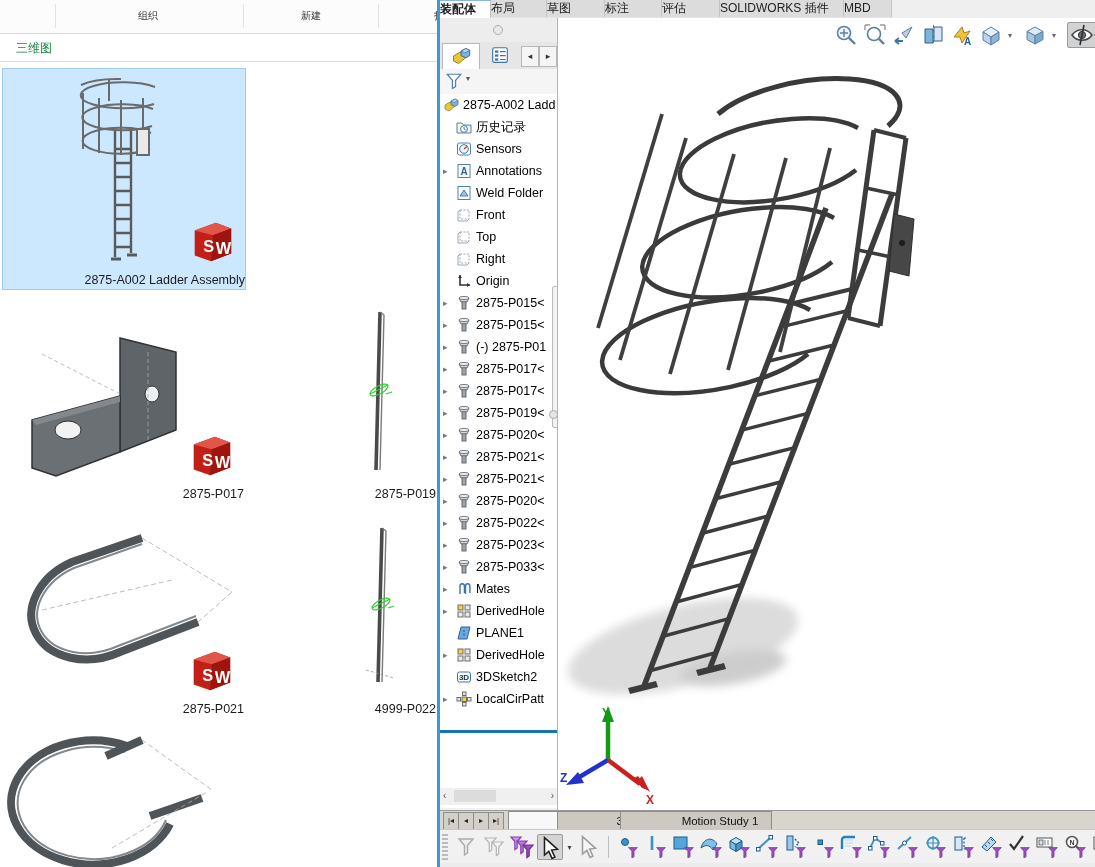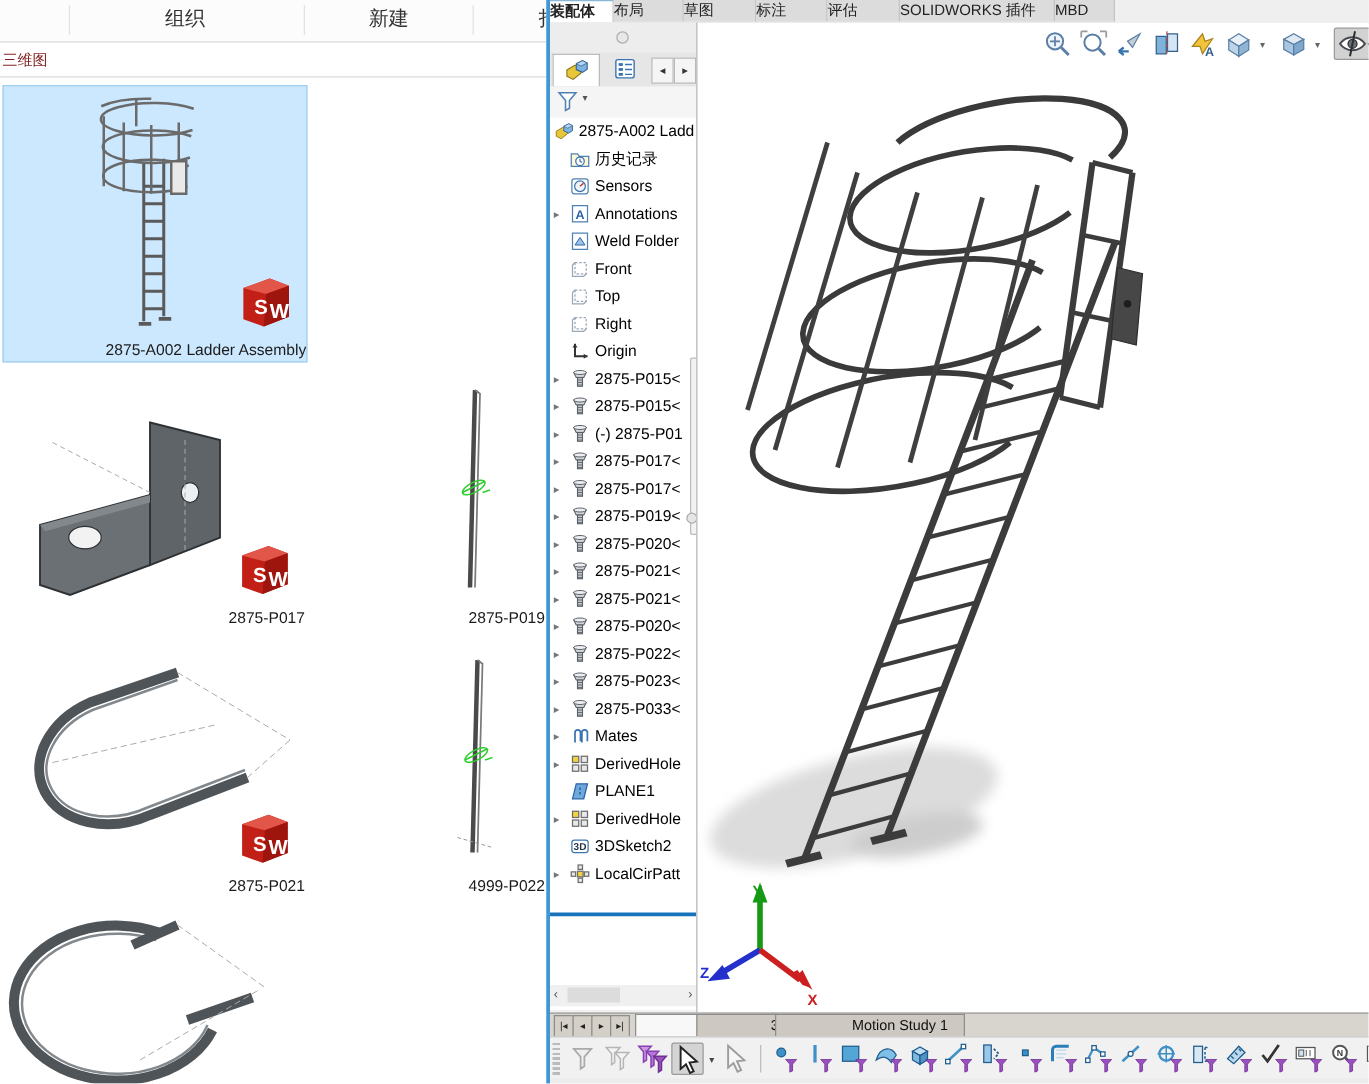--- a/index.html
+++ b/index.html
@@ -1,24 +1,24 @@
 <!DOCTYPE html>
 <html><head>
 <meta charset="utf-8">
 <style>
   html,body{margin:0;padding:0;background:#fff;font-family:"Liberation Sans",sans-serif;}
   #stage{position:relative;width:1095px;height:867px;overflow:hidden;background:#fff;}
   .abs{position:absolute;}
   
   #explorer{left:0;top:0;width:437px;height:867px;background:#fff;}
   #exp-toolbar{left:0;top:0;width:437px;height:33px;background:#fcfcfc;border-bottom:1px solid #d9d9d9;}
-  .exp-btn{position:absolute;top:0;height:32px;line-height:32px;text-align:center;font-size:16px;color:#333;cursor:default;}
+  .exp-btn{position:absolute;top:0;height:32px;line-height:32px;text-align:center;font-size:10px;color:#333;cursor:default;}
   .exp-sep{position:absolute;top:4px;width:1px;height:24px;background:#e2e2e2;}
   #exp-path{left:0;top:33px;width:437px;height:28px;border-bottom:1px solid #dcdcdc;}
-  #exp-path span{position:absolute;left:2px;top:7px;font-size:12px;color:#7f1d1d;}
+  #exp-path span{position:absolute;left:16px;top:7px;font-size:12px;color:#15803d;}
   .card{position:absolute;cursor:pointer;}
   .card.sel{background:#cce8ff;border:1px solid #9fcdf0;}
   .thumb{position:absolute;left:0;top:0;right:0;bottom:20px;}
   .thumb svg{width:100%;height:100%;}
   .card .lbl{position:absolute;left:0;right:0;bottom:2px;text-align:right;font-size:12.5px;color:#1c1c1c;white-space:nowrap;}
   .swbadge{position:absolute;width:48px;height:48px;right:10px;bottom:24px;}
   
   #sw{left:437px;top:0;width:658px;height:867px;background:#fff;border-left:3px solid #3f98d3;box-sizing:border-box;}
   #cmdtabs{left:0;top:0;width:655px;height:18px;background:#e4e4e4;border-bottom:1px solid #c9c9c9;display:flex;}
   .ctab{height:17px;line-height:17px;font-size:12px;color:#222;text-align:left;border-right:1px solid #c4c4c4;background:#dcdcdc;cursor:pointer;white-space:nowrap;overflow:hidden;}

